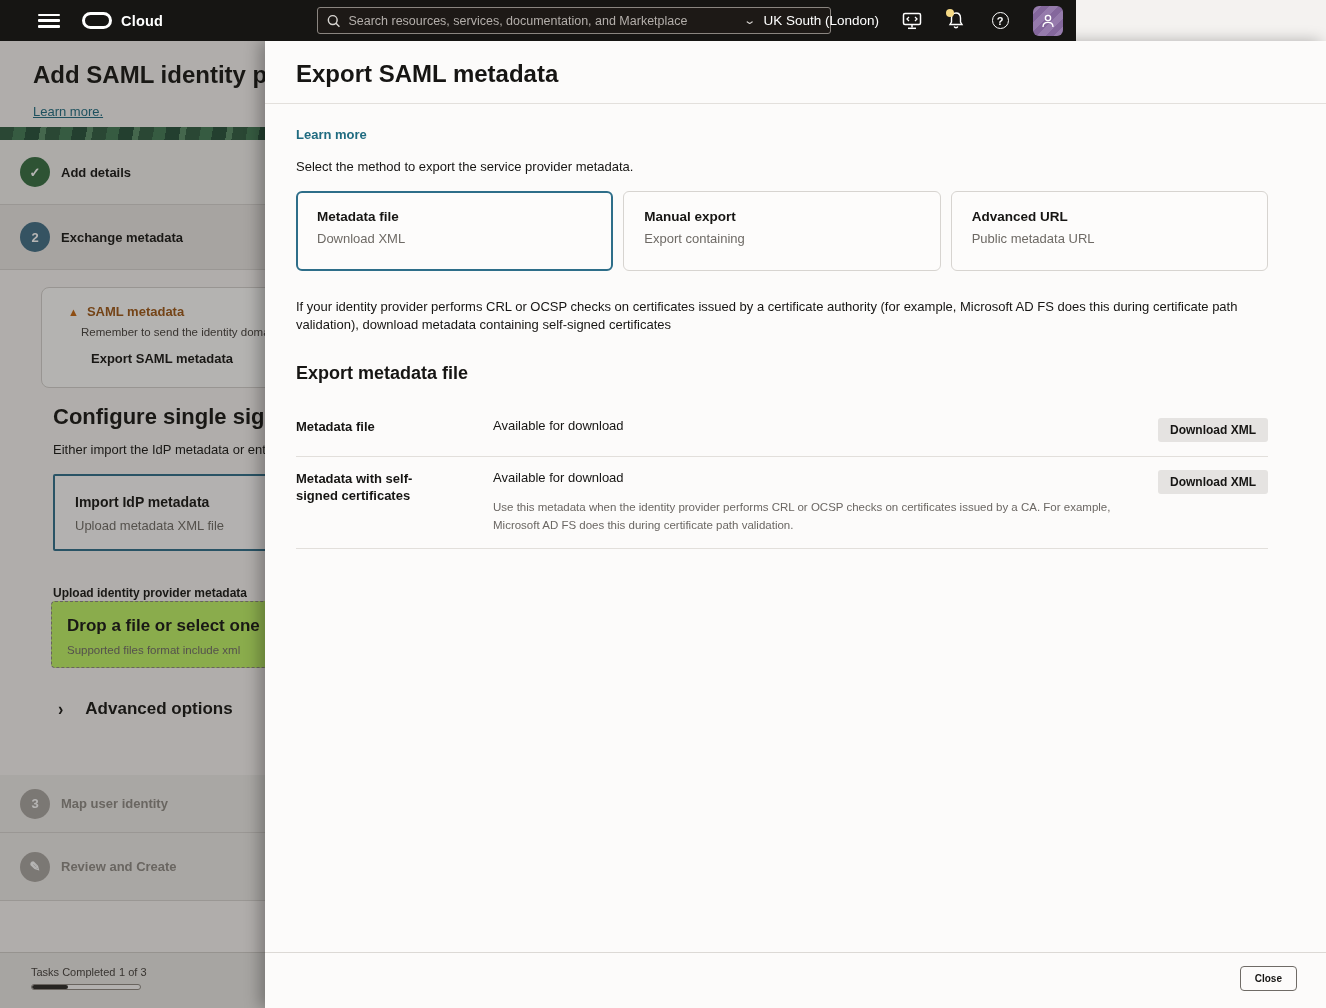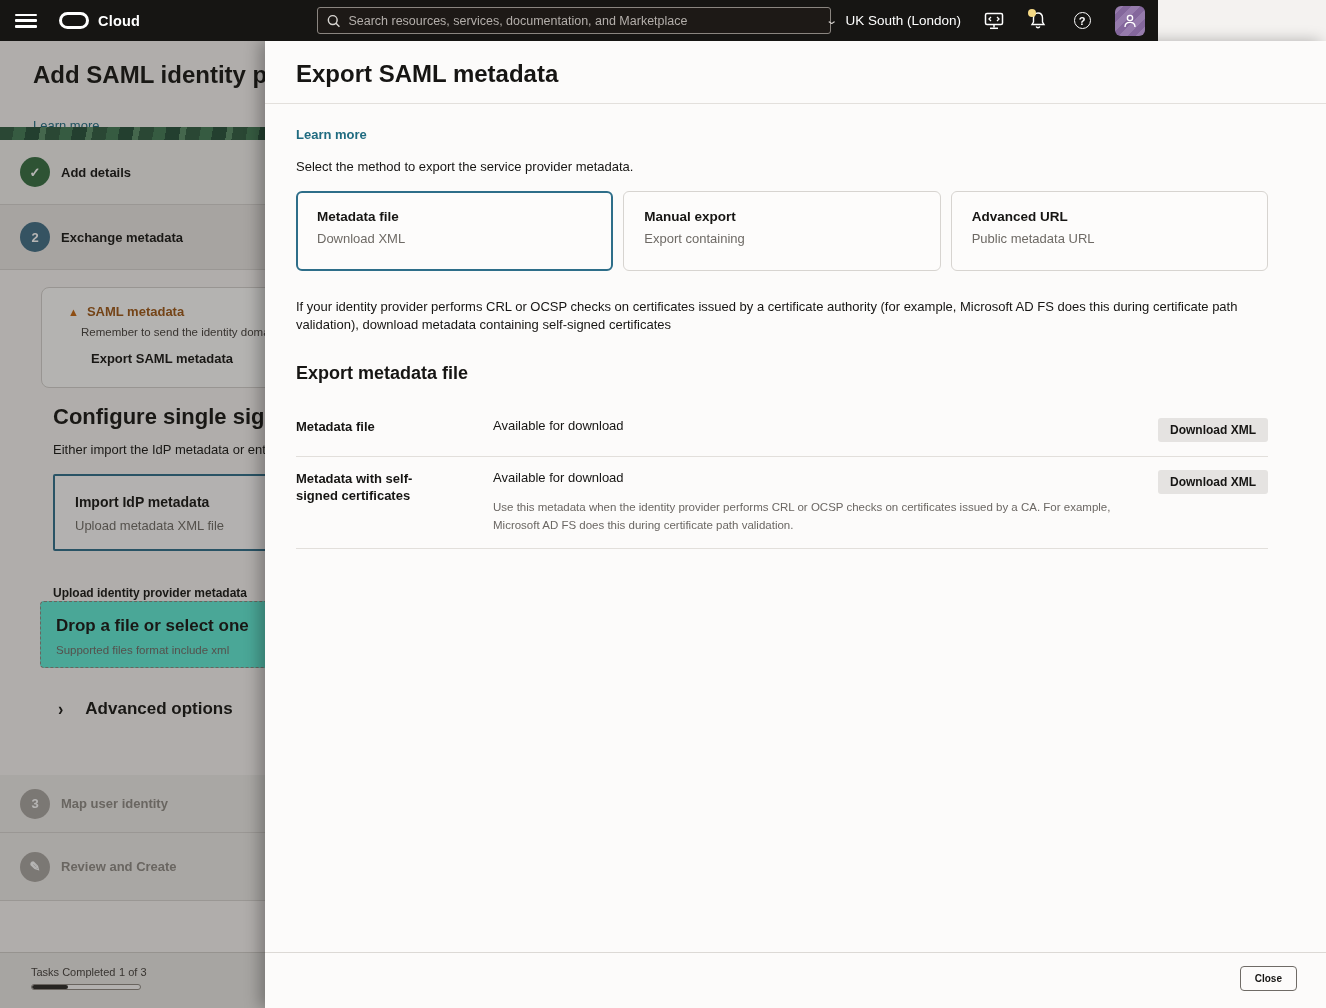--- a/index.html
+++ b/index.html
@@ -1,22 +1,22 @@
 <!DOCTYPE html>
 <html><head>
 <meta charset="utf-8">
 <style>
   * { margin:0; padding:0; box-sizing:border-box; }
   html,body { background:#444; }
   body { font-family:"Liberation Sans", sans-serif; }
   .stage { position:relative; width:1326px; height:1008px; overflow:hidden; background:#f4f2f0; margin:0 auto; }
 
   
-  .topbar { position:absolute; top:0; left:0; width:1158px; height:41px; background:#161513; z-index:30;
-            display:flex; align-items:center; color:#fff; }
+  .topbar { position:absolute; top:0; left:0; width:1076px; height:41px; background:#161513; z-index:30;
+            display:flex; align-items:center; color:#fff;padding-left:23px; }
   .hamburger { width:22px; height:14px; margin-left:15px; display:flex; flex-direction:column; justify-content:space-between; cursor:pointer; }
   .hamburger span { display:block; height:2.5px; background:#fff; border-radius:1px; }
   .logo-wrap { display:flex; align-items:center; margin-left:22px; }
   .logo-ring { width:30px; height:17px; border:3.5px solid #fff; border-radius:10px; }
   .brand { font-size:14.5px; font-weight:700; margin-left:9px; letter-spacing:.2px; }
   .searchbox { position:absolute; left:317px; top:7px; width:514px; height:27px; background:#1d1916;
                border:1px solid #8a8580; border-radius:3px; display:flex; align-items:center; padding:0 9px; }
   .searchbox input { background:transparent; border:none; outline:none; color:#e8e6e3; font-size:12.5px;
                      font-family:"Liberation Sans",sans-serif; width:100%; margin-left:8px; }
   .searchbox input::placeholder { color:#b3aeaa; }
@@ -26,21 +26,21 @@
   .tool-icon { position:relative; width:22px; height:22px; display:flex; align-items:center; justify-content:center; cursor:pointer; }
   .badge-dot { position:absolute; top:-1px; left:1px; width:8px; height:8px; border-radius:50%; background:#f5d984; }
   .help-circle { width:17px; height:17px; border:1.6px solid #fff; border-radius:50%; display:flex; align-items:center;
                  justify-content:center; font-size:11px; font-weight:700; color:#fff; }
   .avatar { width:30px; height:30px; border-radius:6px; margin-right:5px; position:relative; overflow:hidden; cursor:pointer;
             background:repeating-linear-gradient(135deg,#967bac 0 6px,#84679c 6px 12px); display:flex; align-items:center; justify-content:center; }
 
   
   .page { position:absolute; top:41px; left:0; width:1326px; height:967px; background:#f6f4f2; z-index:1; }
   .page-title { position:absolute; left:33px; top:20px; font-size:24px; font-weight:800; color:#161513; white-space:nowrap; }
-  .page-learnmore { position:absolute; left:33px; top:77px; font-size:13px; color:#1f6b80; text-decoration:underline; cursor:pointer; }
+  .page-learnmore { position:absolute; left:33px; top:63px; font-size:13px; color:#1f6b80; text-decoration:underline; cursor:pointer; }
   .banner { position:absolute; left:0; top:86px; width:100%; height:13px;
             background:repeating-linear-gradient(100deg,#2f5c40 0 14px,#417a54 14px 26px,#24503a 26px 40px,#578b66 40px 46px); }
   .step-row { position:absolute; left:0; width:420px; display:flex; align-items:center; padding-left:20px; gap:11px;
               border-bottom:1px solid #d6d3cf; }
   .step-circle { width:30px; height:30px; border-radius:50%; display:flex; align-items:center; justify-content:center;
                  color:#fff; font-size:13px; font-weight:700; flex:0 0 auto; }
   .step-label { font-size:13px; font-weight:700; color:#161513; }
   .row1 { top:99px; height:65px; background:#f2f0ee; }
   .row2 { top:164px; height:65px; background:#e9e6e3; }
   .row3 { top:734px; height:58px; background:#eceae7; }
@@ -58,22 +58,22 @@
   .warn-body { position:absolute; left:39px; top:38px; font-size:11.5px; color:#44403c; white-space:nowrap; }
   .warn-action { position:absolute; left:49px; top:63px; font-size:13px; font-weight:700; color:#161513; cursor:pointer; }
 
   .sso-heading { position:absolute; left:53px; top:363px; font-size:22px; font-weight:800; color:#161513; white-space:nowrap; }
   .sso-intro { position:absolute; left:53px; top:401px; font-size:13px; color:#161513; white-space:nowrap; }
   .import-card { position:absolute; left:53px; top:433px; width:330px; height:77px; background:#fbfaf9;
                  border:2px solid #2e6e89; border-radius:2px; cursor:pointer; }
   .import-title { position:absolute; left:20px; top:18px; font-size:14px; font-weight:700; color:#161513; }
   .import-sub { position:absolute; left:20px; top:42px; font-size:13px; color:#6e6a65; }
   .upload-label { position:absolute; left:53px; top:545px; font-size:12px; font-weight:700; color:#161513; }
-  .dropzone { position:absolute; left:40px; top:560px; width:330px; height:67px; border:1.5px dashed #8c8781;
-              border-radius:4px; background:#5eead4; cursor:pointer; }
+  .dropzone { position:absolute; left:51px; top:560px; width:330px; height:67px; border:1.5px dashed #8c8781;
+              border-radius:4px; background:#bef264; cursor:pointer; }
   .drop-title { position:absolute; left:15px; top:14px; font-size:17px; font-weight:800; color:#161513; }
   .drop-sub { position:absolute; left:15px; top:42px; font-size:11.5px; color:#6e6a65; }
   .advanced { position:absolute; left:58px; top:658px; display:flex; align-items:center; gap:22px; cursor:pointer; }
   .advanced .chev { font-size:16px; font-weight:700; color:#161513; transform:scaleY(1.2); }
   .advanced .adv-label { font-size:17px; font-weight:800; color:#161513; }
 
   .tasks-bar { position:absolute; left:0; bottom:0; width:420px; height:56px; background:#e9e7e4; border-top:1px solid #cfccc8;text-align:center; }
   .tasks-label { position:absolute; left:31px; top:13px; font-size:11px; color:#44403c; }
   .tasks-value { position:absolute; left:119px; top:13px; font-size:11px; color:#44403c; }
   .progress-track { position:absolute; left:31px; top:31px; width:110px; height:6px; background:#fbfaf9;

